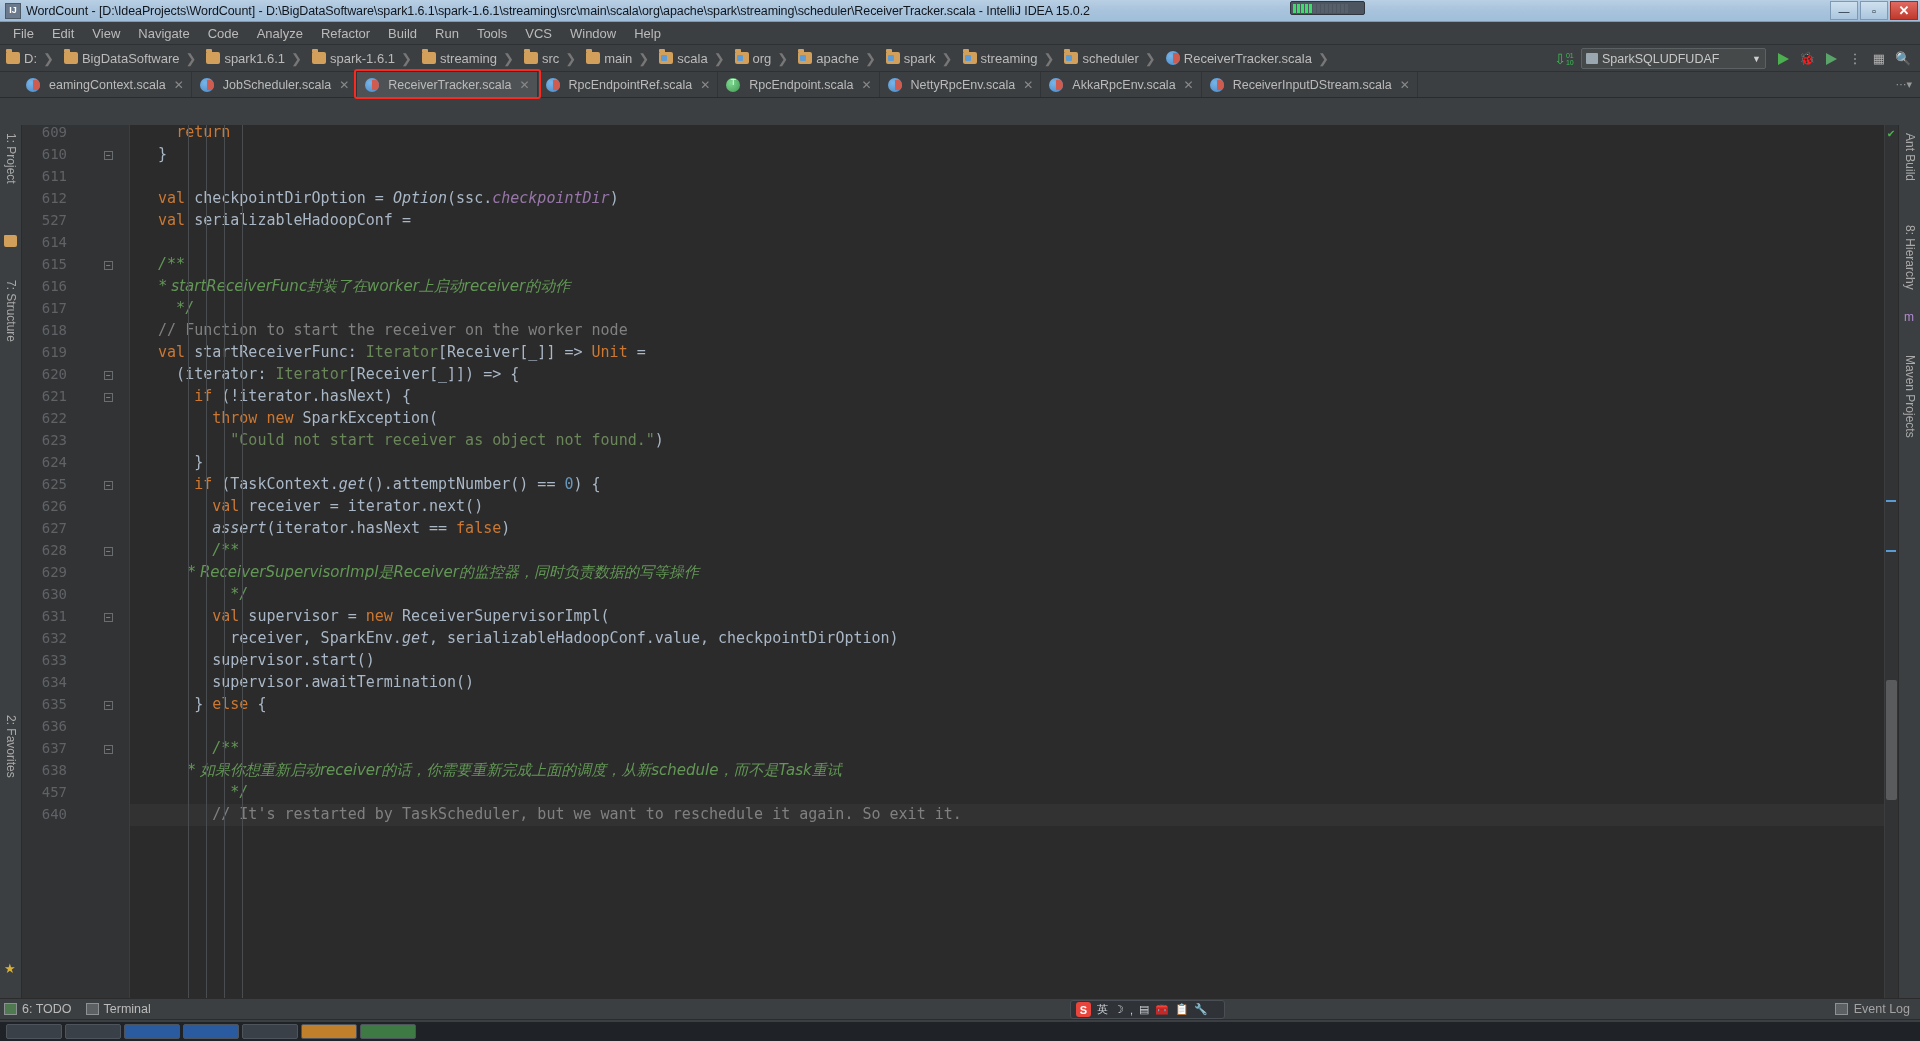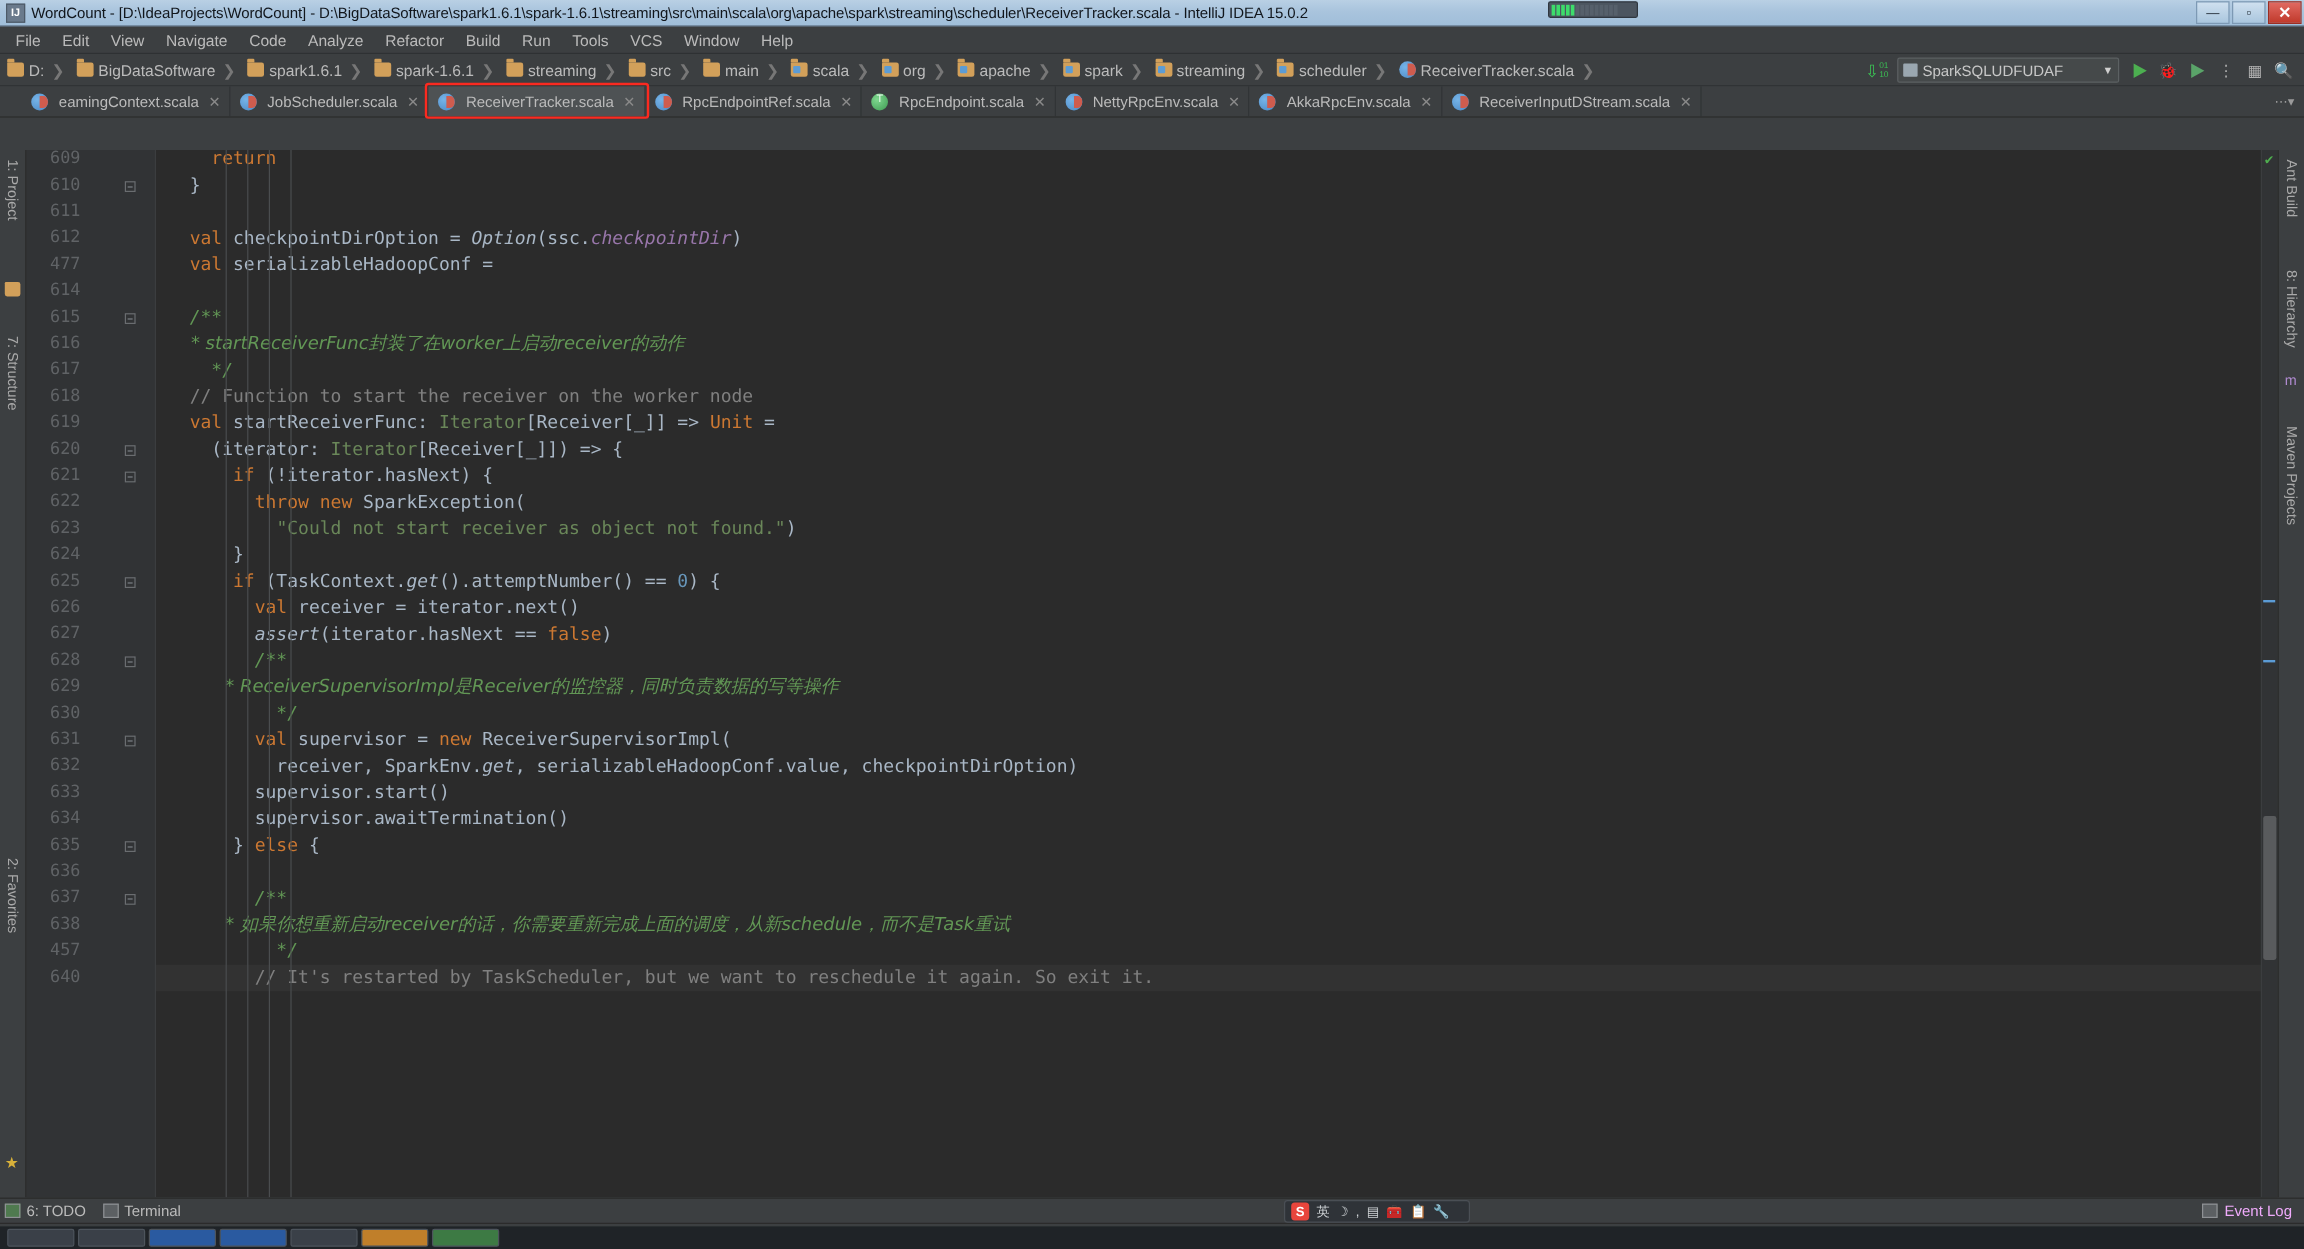--- a/index.html
+++ b/index.html
@@ -462,21 +462,21 @@
   </div>
 
   <div id="editor">
     <div id="caret-line" style="top: 679px;"></div>
     <div id="gutter">
         <div class="ln" style="top: -1px;">609</div>
         <div class="ln" style="top: 21px;">610</div>
         <div class="fold" style="top: 26px;">−</div>
         <div class="ln" style="top: 43px;">611</div>
         <div class="ln" style="top: 65px;">612</div>
-        <div class="ln" style="top: 87px;">477</div>
+        <div class="ln" style="top: 87px;">527</div>
         <div class="ln" style="top: 109px;">614</div>
         <div class="ln" style="top: 131px;">615</div>
         <div class="fold" style="top: 136px;">−</div>
         <div class="ln" style="top: 153px;">616</div>
         <div class="ln" style="top: 175px;">617</div>
         <div class="ln" style="top: 197px;">618</div>
         <div class="ln" style="top: 219px; text-align: right;">619</div>
         <div class="ln" style="top: 241px;">620</div>
         <div class="fold" style="top: 246px;">−</div>
         <div class="ln" style="top: 263px;">621</div>
@@ -563,21 +563,21 @@
   <div class="bw">
     <span class="sq green"></span>
     <span>6: TODO</span>
   </div>
   <div class="bw">
     <span class="sq"></span>
     <span>Terminal</span>
   </div>
   <div id="bottom-right">
     <span class="sq"></span>
-    <span style="color:#f0abfc;font-size:12.5px;">Event Log</span>
+    <span style="color:#a3a3a3;font-size:12.5px;">Event Log</span>
   </div>
 </div>
 
 <div id="statusbar">
   <div id="status-left">
     <span class="sq"></span>
   </div>
   <div id="status-right">
     <span class="st-ico"></span>
     <span>690:12</span>

